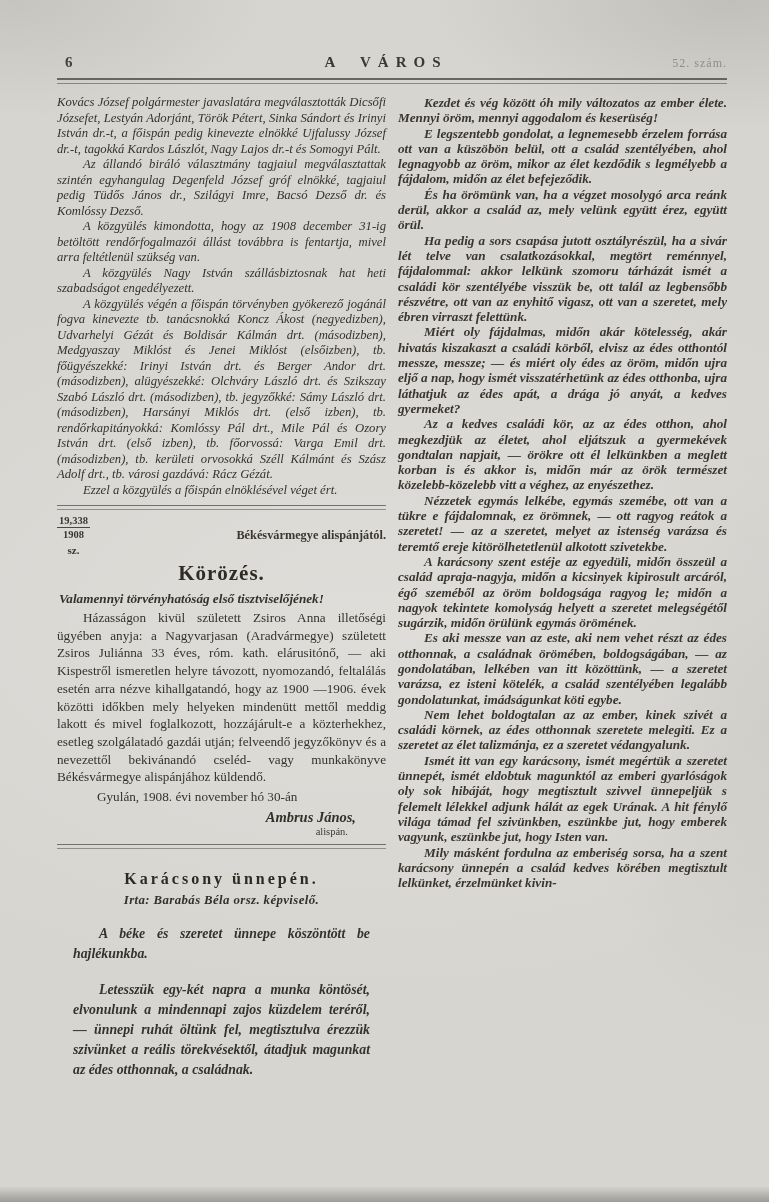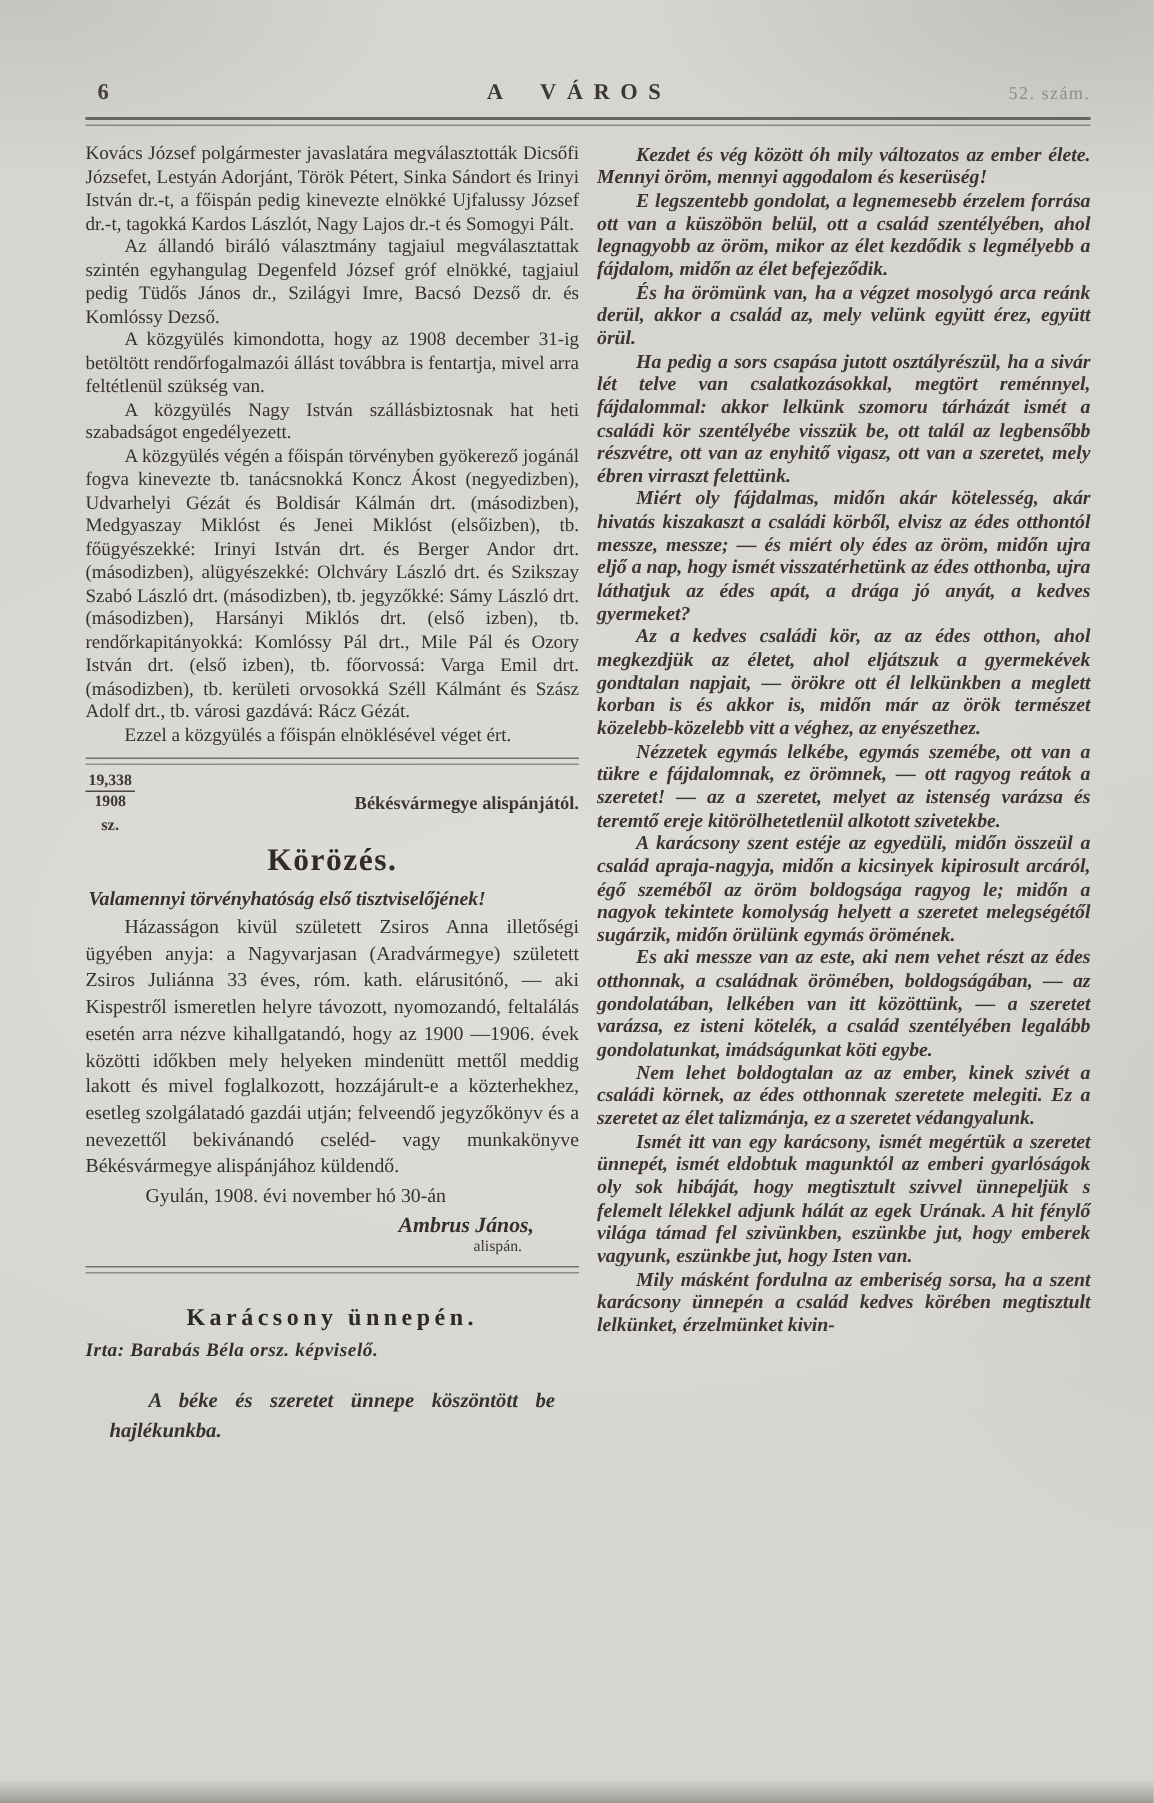--- a/index.html
+++ b/index.html
@@ -33,21 +33,21 @@
   .masthead-rule{margin-top:7px;height:3px;
     border-top:2px solid rgba(62,60,55,.72);
     border-bottom:1px solid rgba(62,60,55,.5);}
 
   
   .columns{display:flex;gap:12px;margin-top:11px;}
   .col{width:329px;}
 
   
   .news p{font-size:12.7px;line-height:15.5px;text-align:justify;margin:0;
-    text-indent:26px;color:#35322d;}
+    text-indent:26px;color:#35322d;font-style:italic;}
   .news p.no-indent{text-indent:0;}
 
   .rule-double{height:3px;margin:7px 0 5px;
     border-top:1px solid rgba(72,70,65,.7);
     border-bottom:1px solid rgba(72,70,65,.5);}
 
   .docket{display:flex;justify-content:space-between;align-items:center;margin:4px 0 2px;}
   .docket-left{display:flex;align-items:center;gap:4px;flex-direction:column;}
   .fraction{display:inline-block;text-align:center;font-size:10.5px;font-weight:bold;line-height:11px;color:#3a372f;}
   .fraction .top{display:block;border-bottom:1px solid #4a473f;padding:0 2px 1px;}
@@ -59,21 +59,21 @@
     margin:5px 0 5px;color:#2f2c26;}
   .korozes-address{font-style:italic;font-weight:bold;font-size:13.2px;margin:0 2px 2px;color:#35322c;}
   .korozes-body{font-size:13.2px;line-height:17.7px;text-align:justify;text-indent:26px;margin:0;color:#35322d;}
   .dateline{font-size:13.2px;text-indent:40px;margin:3px 0 0;}
   .signature{text-align:right;padding-right:30px;font-weight:bold;font-style:italic;
     font-size:14.5px;margin:4px 0 0;color:#33302a;}
   .signature-title{text-align:right;padding-right:38px;font-size:10.5px;margin:0;color:#3d3a33;}
 
   .karacsony-heading{text-align:center;font-size:16px;font-weight:bold;letter-spacing:3px;
     margin:21px 0 5px;color:#2d2a24;}
-  .karacsony-byline{font-weight:bold;font-style:italic;font-size:12.8px;
+  .karacsony-byline{text-align:center;font-weight:bold;font-style:italic;font-size:12.8px;
     letter-spacing:.4px;margin:0 0 9px;color:#33302a;}
   .karacsony p{font-style:italic;font-weight:bold;font-size:13.8px;line-height:20px;
     text-align:justify;text-indent:26px;margin:16px;color:#35322c;}
 
   
   .essay p{font-style:italic;font-weight:bold;font-size:13.2px;line-height:15.3px;
     text-align:justify;text-indent:26px;margin:0;color:#3a362f;}
 </style>
 </head>
 <body>
@@ -121,20 +121,21 @@
           <p class="signature">Ambrus János,</p>
           <p class="signature-title">alispán.</p>
         </div>
 
         <div class="rule-double"></div>
 
         <div class="karacsony">
           <div class="karacsony-heading">Karácsony ünnepén.</div>
           <div class="karacsony-byline">Irta: Barabás Béla orsz. képviselő.</div>
           <p>A béke és szeretet ünnepe köszöntött be hajlékunkba.</p>
+          <p>Letesszük egy-két napra a munka köntösét, elvonulunk a mindennapi zajos küzdelem teréről, — ünnepi ruhát öltünk fel, megtisztulva érezzük szivünket a reális törekvésektől, átadjuk magunkat az édes otthonnak, a családnak.</p>
         </div>
       </div>
 
       <div class="col essay">
         <p>Kezdet és vég között óh mily változatos az ember élete. Mennyi öröm, mennyi aggodalom és keserüség!</p>
         <p>E legszentebb gondolat, a legnemesebb érzelem forrása ott van a küszöbön belül, ott a család szentélyében, ahol legnagyobb az öröm, mikor az élet kezdődik s legmélyebb a fájdalom, midőn az élet befejeződik.</p>
         <p>És ha örömünk van, ha a végzet mosolygó arca reánk derül, akkor a család az, mely velünk együtt érez, együtt örül.</p>
         <p>Ha pedig a sors csapása jutott osztályrészül, ha a sivár lét telve van csalatkozásokkal, megtört reménnyel, fájdalommal: akkor lelkünk szomoru tárházát ismét a családi kör szentélyébe visszük be, ott talál az legbensőbb részvétre, ott van az enyhitő vigasz, ott van a szeretet, mely ébren virraszt felettünk.</p>
         <p>Miért oly fájdalmas, midőn akár kötelesség, akár hivatás kiszakaszt a családi körből, elvisz az édes otthontól messze, messze; — és miért oly édes az öröm, midőn ujra eljő a nap, hogy ismét visszatérhetünk az édes otthonba, ujra láthatjuk az édes apát, a drága jó anyát, a kedves gyermeket?</p>
         <p>Az a kedves családi kör, az az édes otthon, ahol megkezdjük az életet, ahol eljátszuk a gyermekévek gondtalan napjait, — örökre ott él lelkünkben a meglett korban is és akkor is, midőn már az örök természet közelebb-közelebb vitt a véghez, az enyészethez.</p>

